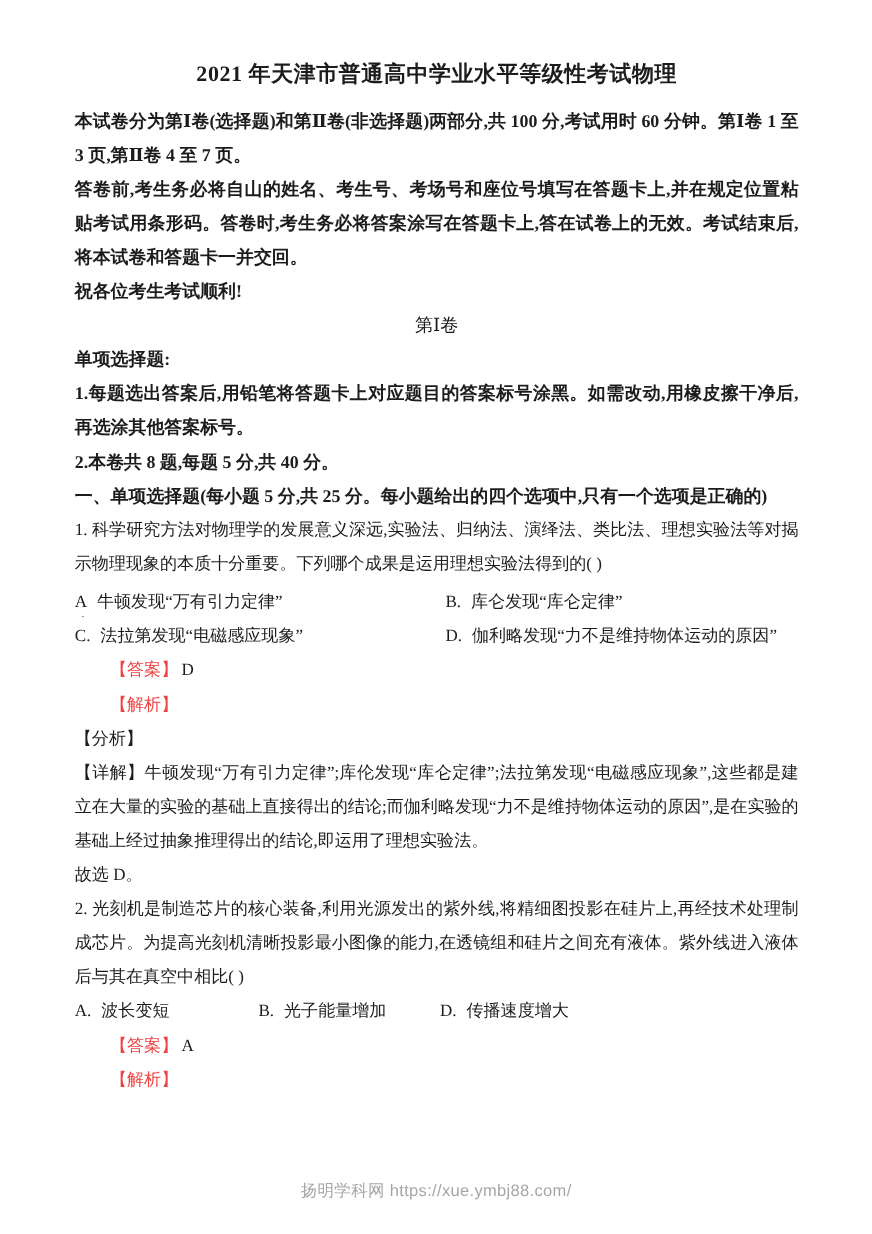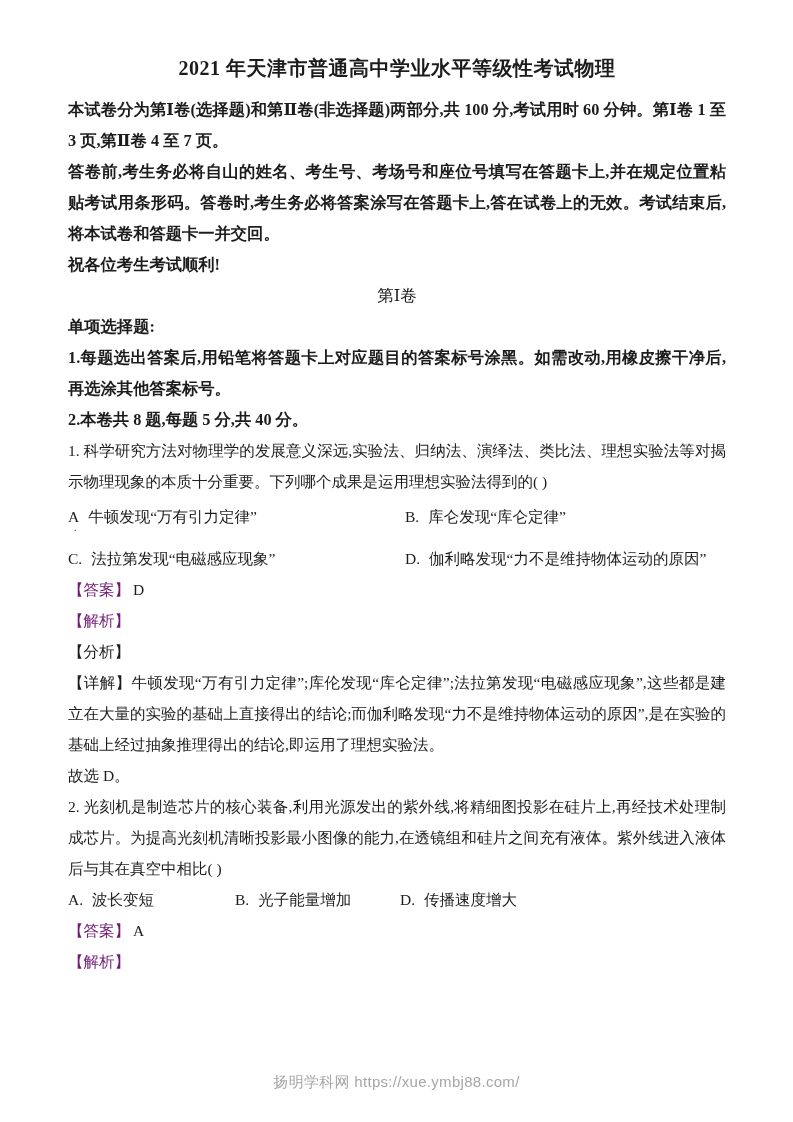--- a/index.html
+++ b/index.html
@@ -32,27 +32,26 @@
   }
   p.bold {
     font-weight: bold;
     font-size: 16.3px;
   }
   p.center-head {
     text-align: center;
     font-weight: normal;
     font-size: 16.5px;
   }
-  .accent { color: #701a75; }
+  .accent { color: #ef4444; margin-left: 32px; }
   .ans-val { color: #1c1c1c; margin-left: 3px; }
 
   .opt-grid2 {
     display: grid;
     grid-template-columns: 337px 1fr;
-    row-gap: 11px;
     margin-top: 4px;
     font-size: 15.5px;
     line-height: 31px;
   }
   .opt-grid4 {
     display: grid;
     grid-template-columns: 167px 165px 160px 1fr;
     font-size: 15.5px;
     line-height: 31px;
   }
@@ -91,20 +90,21 @@
     <p class="line bold">本试卷分为第Ⅰ卷(选择题)和第Ⅱ卷(非选择题)两部分,共 100 分,考试用时 60 分钟。第Ⅰ卷 1 至 3 页,第Ⅱ卷 4 至 7 页。</p>
     <p class="line bold">答卷前,考生务必将自山的姓名、考生号、考场号和座位号填写在答题卡上,并在规定位置粘贴考试用条形码。答卷时,考生务必将答案涂写在答题卡上,答在试卷上的无效。考试结束后,将本试卷和答题卡一并交回。</p>
     <p class="line bold">祝各位考生考试顺利!</p>
 
     <p class="line center-head">第Ⅰ卷</p>
 
     <p class="line bold">单项选择题:</p>
     <p class="line bold">1.每题选出答案后,用铅笔将答题卡上对应题目的答案标号涂黑。如需改动,用橡皮擦干净后,再选涂其他答案标号。</p>
     <p class="line bold">2.本卷共 8 题,每题 5 分,共 40 分。</p>
 
+    <p class="line bold">一、单项选择题(每小题 5 分,共 25 分。每小题给出的四个选项中,只有一个选项是正确的)</p>
 
     <p class="line">1. 科学研究方法对物理学的发展意义深远,实验法、归纳法、演绎法、类比法、理想实验法等对揭示物理现象的本质十分重要。下列哪个成果是运用理想实验法得到的(    )</p>
 
     <div class="opt-grid2">
       <div class="opt">
         <span class="opt-label">A</span><span>牛顿发现“万有引力定律”</span>
         <span class="stray-mark">.</span>
       </div>
       <div class="opt">
         <span class="opt-label">B.</span><span>库仑发现“库仑定律”</span>

